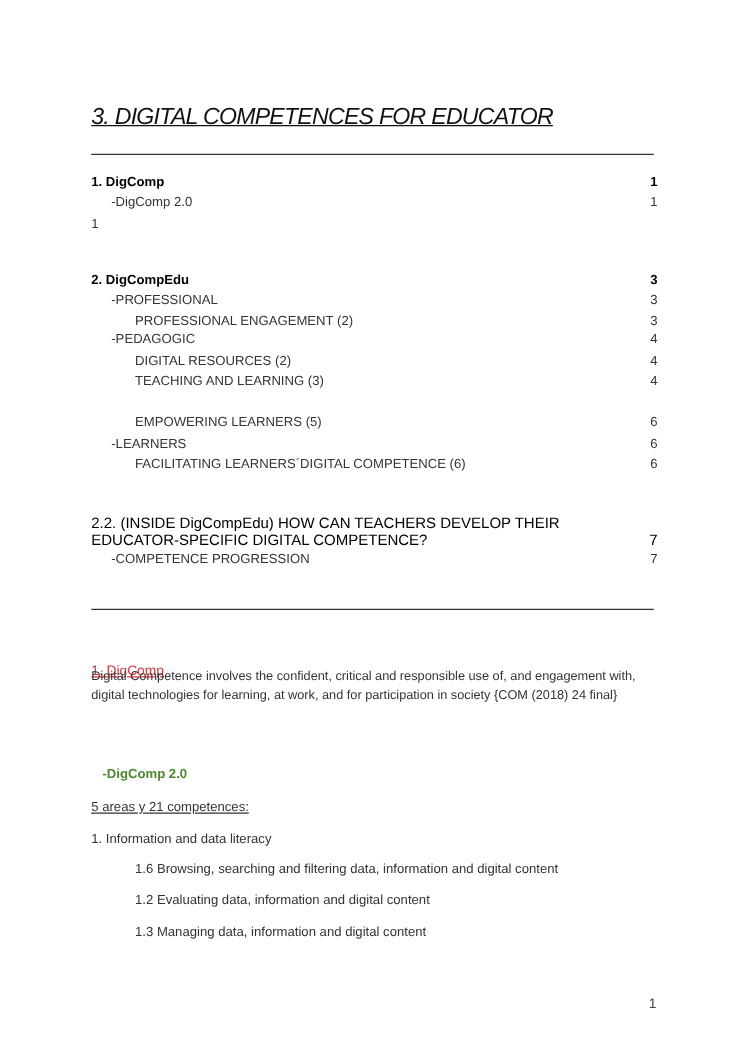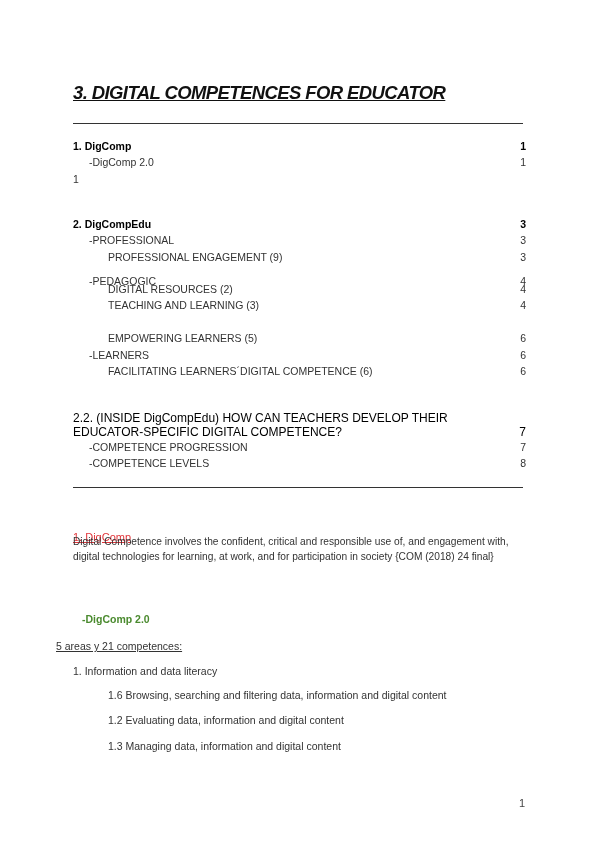--- a/index.html
+++ b/index.html
@@ -1,37 +1,37 @@
 <!DOCTYPE html>
 <html><head>
   <meta charset="utf-8">
   <style>
     html, body { margin: 0; padding: 0; background: #ffffff; }
     body { width: 600px; height: 848px; position: relative; overflow: hidden;
            font-family: "Liberation Sans", sans-serif; color: #222; }
     .page { position: absolute; left: 0; top: 0; width: 600px; height: 848px; }
     .title { position: absolute; left: 73px; top: 82px; font-size: 18.5px; font-style: italic;
-             font-weight: bold; text-decoration: underline; letter-spacing: -0.6px; color: #111; }
+             font-weight: normal; text-decoration: underline; letter-spacing: -0.6px; color: #111; }
     .rule { position: absolute; left: 73px; width: 450px; height: 0; border-top: 1.2px solid #333; }
     .toc-row { position: absolute; left: 73px; width: 453px; font-size: 10.5px; line-height: 14px;
                display: flex; justify-content: space-between; color: #333; }
     .toc-row.bold { font-weight: bold; color: #000; font-size: 10.5px; }
     .toc-row .lbl { white-space: nowrap; }
     .toc-row.l1 .lbl { padding-left: 16px; }
     .toc-row.l2 .lbl { padding-left: 35px; }
     .toc-multi { position: absolute; left: 73px; width: 453px; font-size: 12px; font-weight: normal;
                  line-height: 14px; color: #000; }
     .toc-multi .pg { position: absolute; right: 0; bottom: 0; }
     .sec-head { position: absolute; left: 73px; top: 531px; font-size: 11px; color: #e0353a;
                 text-decoration: underline; }
     .para { position: absolute; left: 73px; top: 534px; width: 460px; font-size: 10.2px;
             line-height: 15px; color: #333; }
     .green { position: absolute; left: 82px; top: 613px; font-size: 10.5px; font-weight: bold;
              color: #4a8a2e; }
-    .underl { position: absolute; left: 56px; top: 640px; font-size: 10.5px; color: #333;
+    .underl { position: absolute; left: 73px; top: 640px; font-size: 10.5px; color: #333;
               text-decoration: underline; }
     .item { position: absolute; font-size: 10.5px; color: #333; white-space: nowrap; }
     .pagenum { position: absolute; left: 519px; top: 797px; font-size: 11px; color: #444; }
   </style>
 </head>
 <body>
 
 <div class="page">
   <div class="title">3. DIGITAL COMPETENCES FOR EDUCATOR</div>
   <div class="rule" style="top:123px"></div>
@@ -50,24 +50,24 @@
 
   <div class="toc-row bold" style="top:217px">
     <span class="lbl">2. DigCompEdu</span>
     <span>3</span>
   </div>
   <div class="toc-row l1" style="top:233px">
     <span class="lbl">-PROFESSIONAL</span>
     <span>3</span>
   </div>
   <div class="toc-row l2" style="top:250px">
-    <span class="lbl">PROFESSIONAL ENGAGEMENT (9)</span>
+    <span class="lbl">PROFESSIONAL ENGAGEMENT (2)</span>
     <span>3</span>
   </div>
-  <div class="toc-row l1" style="top:274px">
+  <div class="toc-row l1" style="top:264px">
     <span class="lbl">-PEDAGOGIC</span>
     <span>4</span>
   </div>
   <div class="toc-row l2" style="top:282px">
     <span class="lbl">DIGITAL RESOURCES (2)</span>
     <span>4</span>
   </div>
   <div class="toc-row l2" style="top:298px">
     <span class="lbl">TEACHING AND LEARNING (3)</span>
     <span>4</span>
@@ -87,24 +87,20 @@
 
   <div class="toc-multi" style="top:411px">
     <div>2.2. (INSIDE DigCompEdu) HOW CAN TEACHERS DEVELOP THEIR</div>
     <div>EDUCATOR-SPECIFIC DIGITAL COMPETENCE?</div>
     <span class="pg">7</span>
   </div>
   <div class="toc-row l1" style="top:440px">
     <span class="lbl">-COMPETENCE PROGRESSION</span>
     <span>7</span>
   </div>
-  <div class="toc-row l1" style="top:456px">
-    <span class="lbl">-COMPETENCE LEVELS</span>
-    <span>8</span>
-  </div>
 
   <div class="rule" style="top:487px"></div>
 
   <div class="sec-head">1. DigComp</div>
   <div class="para">Digital Competence involves the confident, critical and responsible use of, and engagement with, digital technologies for learning, at work, and for participation in society {COM (2018) 24 final}</div>
   <div class="green">-DigComp 2.0</div>
   <div class="underl">5 areas y 21 competences:</div>
   <div class="item" style="left:73px;top:665px">1. Information and data literacy</div>
   <div class="item" style="left:108px;top:689px">1.6 Browsing, searching and filtering data, information and digital content</div>
   <div class="item" style="left:108px;top:714px">1.2 Evaluating data, information and digital content</div>

